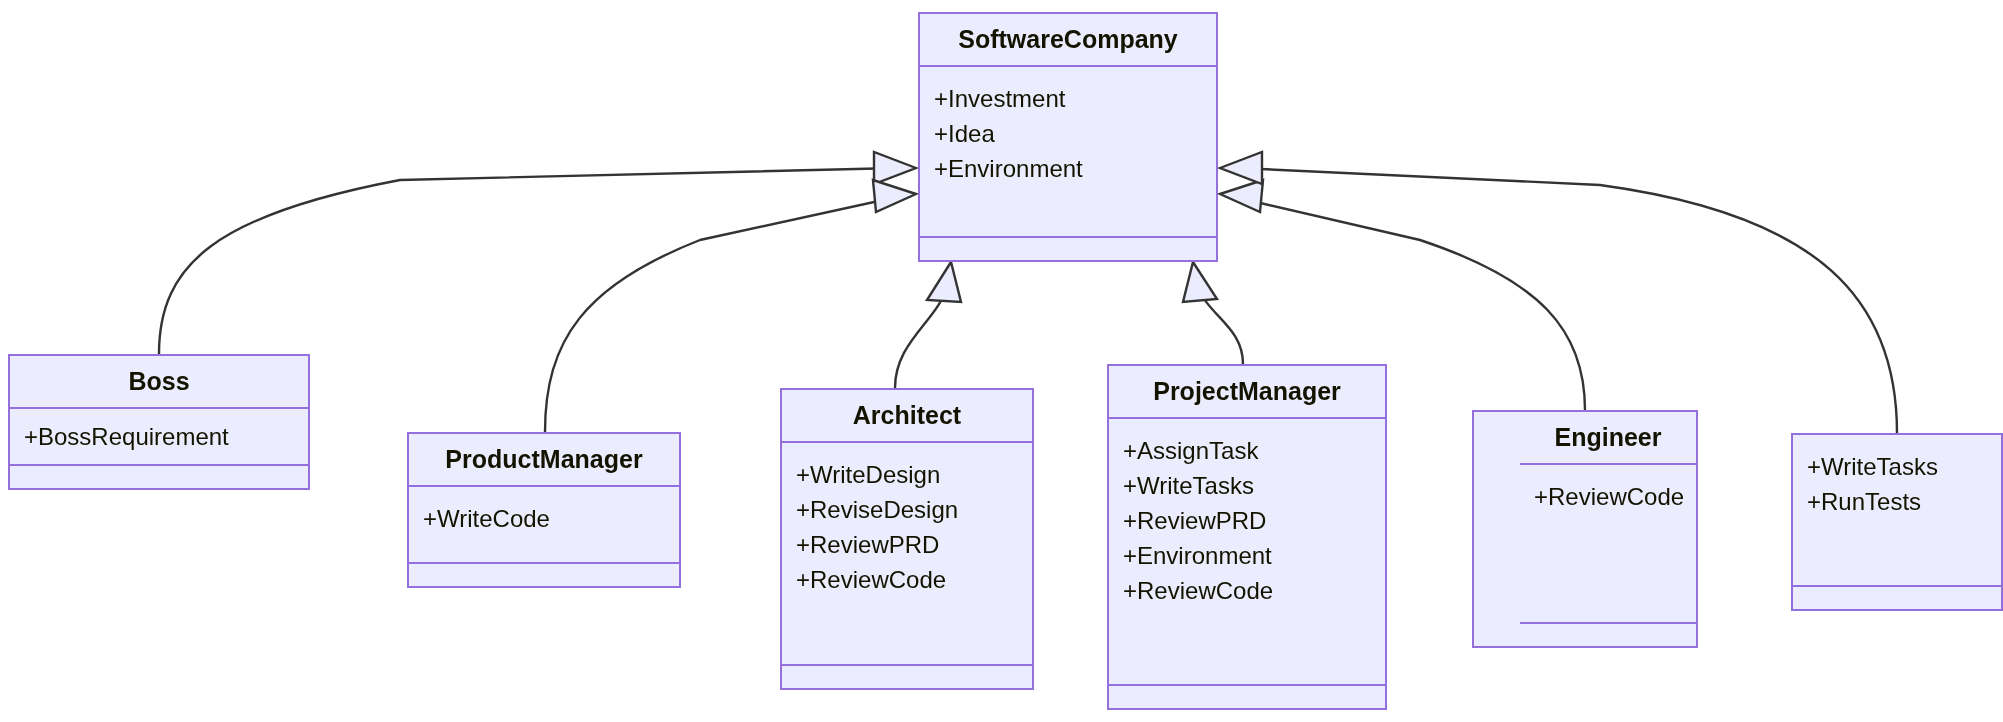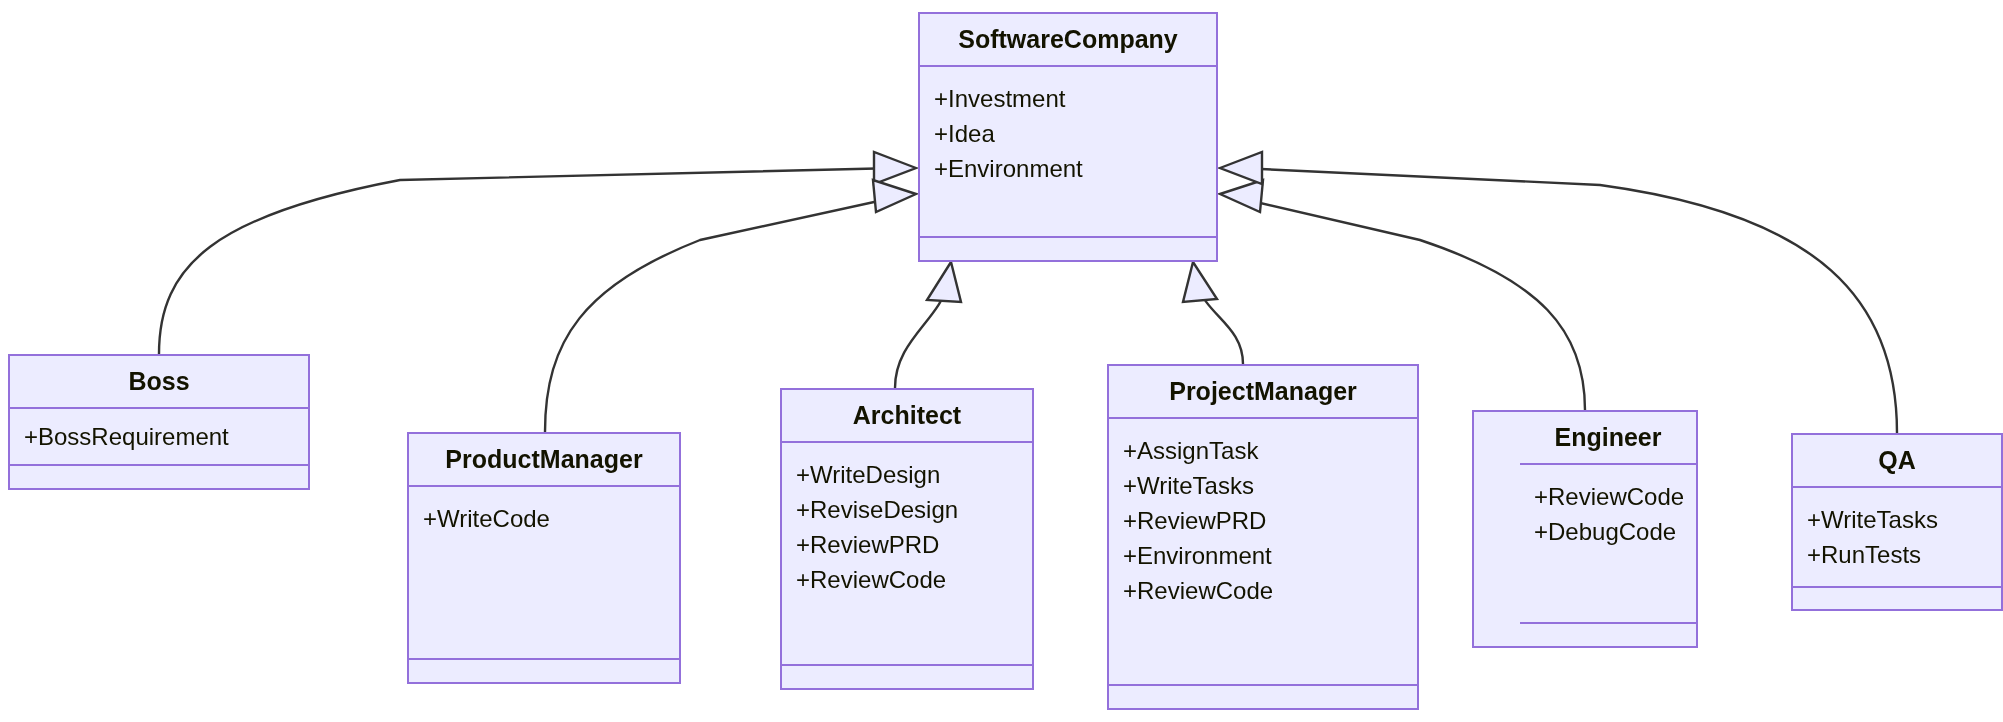--- a/index.html
+++ b/index.html
@@ -99,62 +99,60 @@
   <div class="uml-class" style="left:918px; top:12px; width:300px; height:250px;">
     <div class="class-title">SoftwareCompany</div>
     <div class="class-attrs">
       <div class="attr-row">+Investment</div>
       <div class="attr-row">+Idea</div>
       <div class="attr-row">+Environment</div>
     </div>
     <div class="class-methods"></div>
   </div>
 
-  <div class="uml-class" style="left:407px; top:432px; width:274px; height:252px;">
+  <div class="uml-class" style="left:407px; top:432px; width:274px; height:156px;">
     <div class="class-title">ProductManager</div>
     <div class="class-attrs">
       <div class="attr-row">+WriteCode</div>
     </div>
     <div class="class-methods"></div>
   </div>
 
   <div class="uml-class" style="left:780px; top:388px; width:254px; height:302px;">
     <div class="class-title">Architect</div>
     <div class="class-attrs">
       <div class="attr-row">+WriteDesign</div>
       <div class="attr-row">+ReviseDesign</div>
       <div class="attr-row">+ReviewPRD</div>
       <div class="attr-row">+ReviewCode</div>
     </div>
     <div class="class-methods"></div>
   </div>
 
-  <div class="uml-class" style="left:1107px; top:364px; width:312px; height:346px;">
+  <div class="uml-class" style="left:1107px; top:364px; width:280px; height:346px;">
     <div class="class-title">ProjectManager</div>
     <div class="class-attrs">
       <div class="attr-row">+AssignTask</div>
       <div class="attr-row">+WriteTasks</div>
       <div class="attr-row">+ReviewPRD</div>
       <div class="attr-row">+Environment</div>
       <div class="attr-row">+ReviewCode</div>
     </div>
     <div class="class-methods"></div>
   </div>
 
   <div class="uml-class" style="left:1472px; top:410px; width:226px; height:238px;padding-left:46px;">
     <div class="class-title">Engineer</div>
     <div class="class-attrs">
       <div class="attr-row">+ReviewCode</div>
-      <div class="attr-row">+DebugCode</div>
     </div>
     <div class="class-methods"></div>
   </div>
 
   <div class="uml-class" style="left:1791px; top:433px; width:212px; height:178px;">
-    <div class="class-title">QA</div>
     <div class="class-attrs">
       <div class="attr-row">+WriteTasks</div>
       <div class="attr-row">+RunTests</div>
     </div>
     <div class="class-methods"></div>
   </div>
 
 </div>
 
 </body></html>

